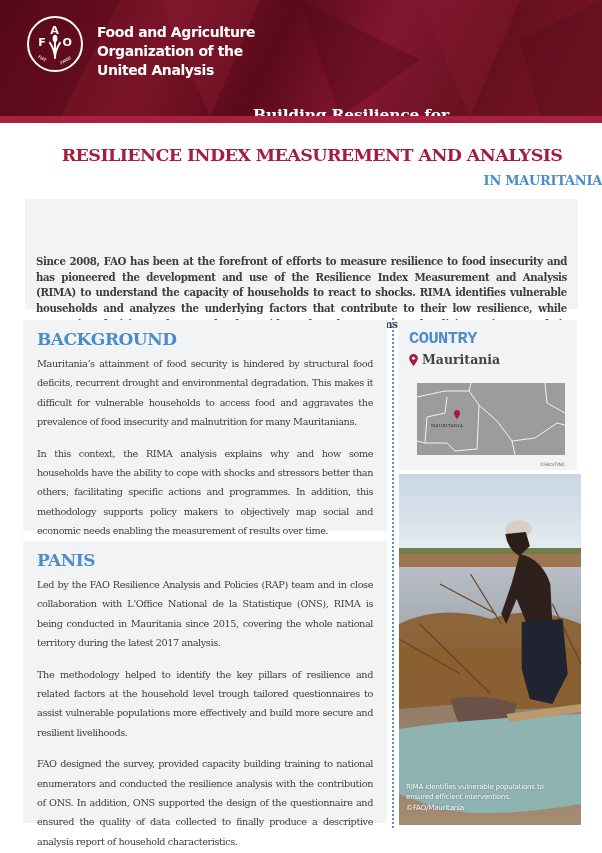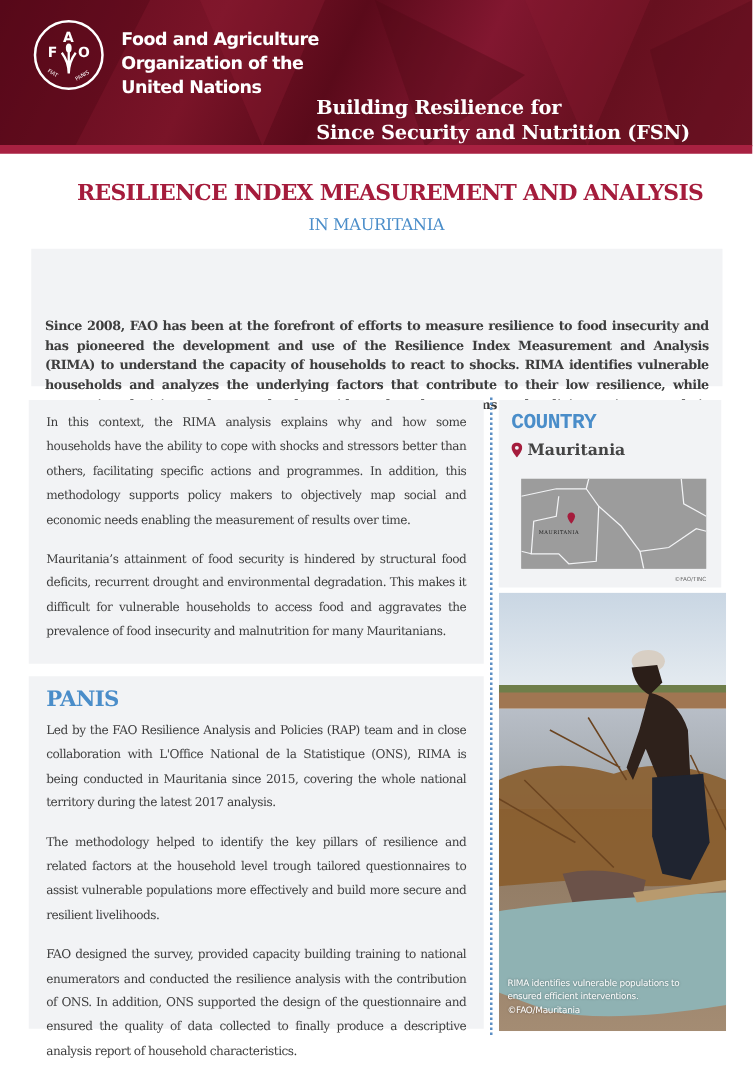--- a/index.html
+++ b/index.html
@@ -10,24 +10,24 @@
     background: linear-gradient(115deg, #5e0a1c 0%, #7a1428 28%, #5a0a1a 45%, #821730 62%, #66101f 80%, #7b1729 100%);
     overflow:hidden; }
   .header .facet { position:absolute; opacity:0.35; }
   .stripe { position:absolute; left:0; top:116px; width:602px; height:7px; background:#a82141; }
 
   .logo { position:absolute; left:27px; top:16px; width:56px; height:56px; border:2px solid #fff; border-radius:50%; }
   .logo svg { width:100%; height:100%; }
   .org { position:absolute; left:97px; top:23px; color:#fff; font-family:"DejaVu Sans", sans-serif; font-size:14px; line-height:19px; font-weight:bold; letter-spacing:-0.4px; }
   .org div { white-space:nowrap; }
   .fsn { position:absolute; left:253px; top:76px; color:#fff; font-family:"DejaVu Serif", serif; font-weight:bold; font-size:15.5px; line-height:20px; letter-spacing:-0.2px; }
-  .fsn div { white-space:nowrap; }
+  .fsn div { white-space:nowrap;margin-top:29px; }
 
   .title { position:absolute; left:0; width:602px; top:145px; text-align:center; color:#a51c3c; font-family:"DejaVu Serif", serif; font-weight:bold; font-size:17.5px; letter-spacing:-0.6px; white-space:nowrap;padding-left:22px; }
-  .subtitle { position:absolute; left:0; width:602px; top:173px; text-align:center; color:#4a8dc9; font-family:"DejaVu Serif", serif; font-weight:normal; font-size:13px; letter-spacing:-0.3px; }
+  .subtitle { position:absolute; left:0; width:602px; top:173px; text-align:right; color:#4a8dc9; font-family:"DejaVu Serif", serif; font-weight:bold; font-size:13px; letter-spacing:-0.3px; }
 
   .intro { position:absolute; left:25px; top:199px; width:553px; height:110px; background:#f2f3f5; padding:9px 11px; }
   .intro p { font-family:"DejaVu Serif", serif; font-weight:bold; font-size:10.2px; line-height:15.7px; text-align:justify; color:#3d3d3d; letter-spacing:-0.35px;margin-top:46px; }
 
   .box { position:absolute; background:#f2f3f5; }
   .bg-box { left:23px; top:320px; width:364px; height:211px; padding:9px 14px; }
   .act-box { left:23px; top:541px; width:364px; height:282px; padding:9px 14px; }
   .box h2 { font-family:"DejaVu Serif", serif; font-weight:bold; color:#4a8dc9; font-size:17px; letter-spacing:-0.5px; margin-bottom:5px; }
   .box p { font-family:"DejaVu Serif", serif; font-size:9.7px; line-height:19.4px; color:#3d3d3d; text-align:justify; letter-spacing:-0.4px; margin-bottom:12px; }
 
@@ -64,39 +64,40 @@
       <text x="36" y="30" fill="#fff" font-size="12" font-weight="bold" font-family="DejaVu Sans, sans-serif">O</text>
       <path d="M28 20 L28 44 M22 26 Q28 34 28 44 M34 26 Q28 34 28 44" stroke="#fff" stroke-width="2" fill="none"></path>
       <ellipse cx="28" cy="22" rx="2.5" ry="4" fill="#fff"></ellipse>
       <text x="9" y="44" fill="#fff" font-size="4.5" font-family="DejaVu Sans, sans-serif" transform="rotate(30 12 44)">FIAT</text>
       <text x="33" y="48" fill="#fff" font-size="4.5" font-family="DejaVu Sans, sans-serif" transform="rotate(-30 38 46)">PANIS</text>
     </svg>
   </div>
   <div class="org">
     <div>Food and Agriculture</div>
     <div>Organization of the</div>
-    <div>United Nations</div>
+    <div>United Analysis</div>
   </div>
   <div class="fsn">
     <div>Building Resilience for</div>
     <div>Since Security and Nutrition (FSN)</div>
   </div>
 </div>
 <div class="stripe"></div>
 
 <div class="title">RESILIENCE INDEX MEASUREMENT AND ANALYSIS</div>
 <div class="subtitle">IN MAURITANIA</div>
 
 <div class="intro">
   <p>Since 2008, FAO has been at the forefront of efforts to measure resilience to food insecurity and has pioneered the development and use of the Resilience Index Measurement and Analysis (RIMA) to understand the capacity of households to react to shocks. RIMA identifies vulnerable households and analyzes the underlying factors that contribute to their low resilience, while supporting decision-makers to develop evidence-based programs and policies to improve their resilience.</p>
 </div>
 
 <div class="box bg-box">
+  <h2>BACKGROUND</h2>
+  <p>Mauritania’s attainment of food security is hindered by structural food deficits, recurrent drought and environmental degradation. This makes it difficult for vulnerable households to access food and aggravates the prevalence of food insecurity and malnutrition for many Mauritanians.</p>
   <p>In this context, the RIMA analysis explains why and how some households have the ability to cope with shocks and stressors better than others, facilitating specific actions and programmes. In addition, this methodology supports policy makers to objectively map social and economic needs enabling the measurement of results over time.</p>
-  <p>Mauritania’s attainment of food security is hindered by structural food deficits, recurrent drought and environmental degradation. This makes it difficult for vulnerable households to access food and aggravates the prevalence of food insecurity and malnutrition for many Mauritanians.</p>
 </div>
 
 <div class="box act-box">
   <h2>PANIS</h2>
   <p>Led by the FAO Resilience Analysis and Policies (RAP) team and in close collaboration with L'Office National de la Statistique (ONS), RIMA is being conducted in Mauritania since 2015, covering the whole national territory during the latest 2017 analysis.</p>
   <p>The methodology helped to identify the key pillars of resilience and related factors at the household level trough tailored questionnaires to assist vulnerable populations more effectively and build more secure and resilient livelihoods.</p>
   <p>FAO designed the survey, provided capacity building training to national enumerators and conducted the resilience analysis with the contribution of ONS. In addition, ONS supported the design of the questionnaire and ensured the quality of data collected to finally produce a descriptive analysis report of household characteristics.</p>
 </div>
 
 <div class="divider"></div>

